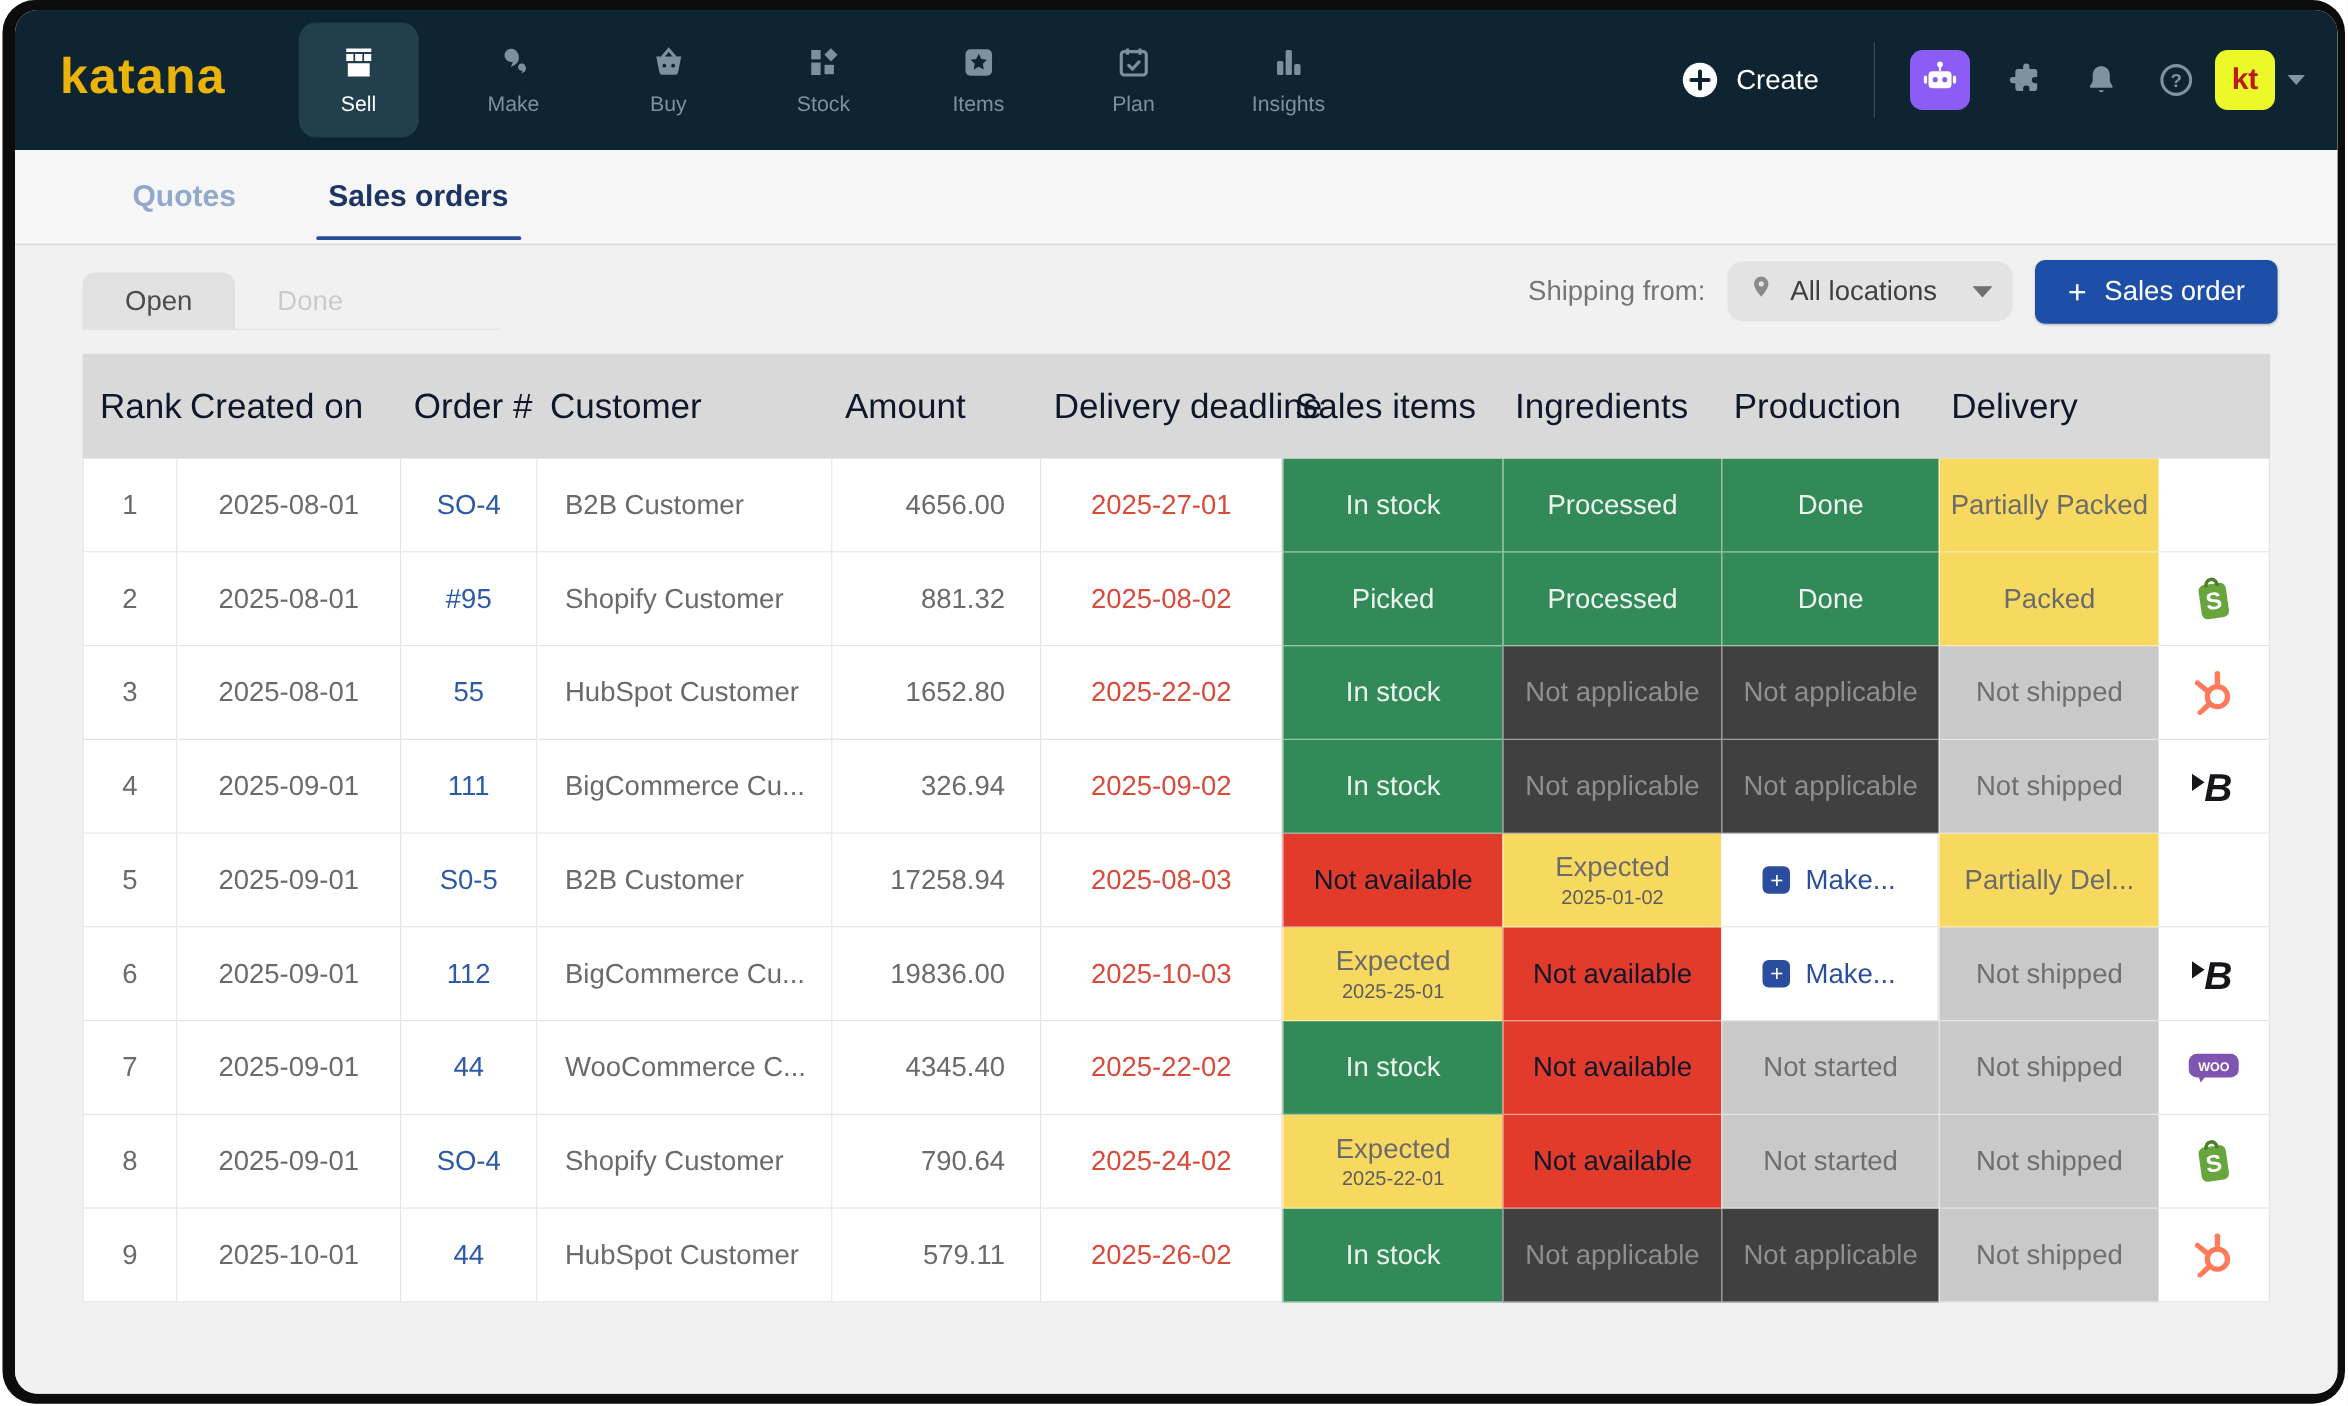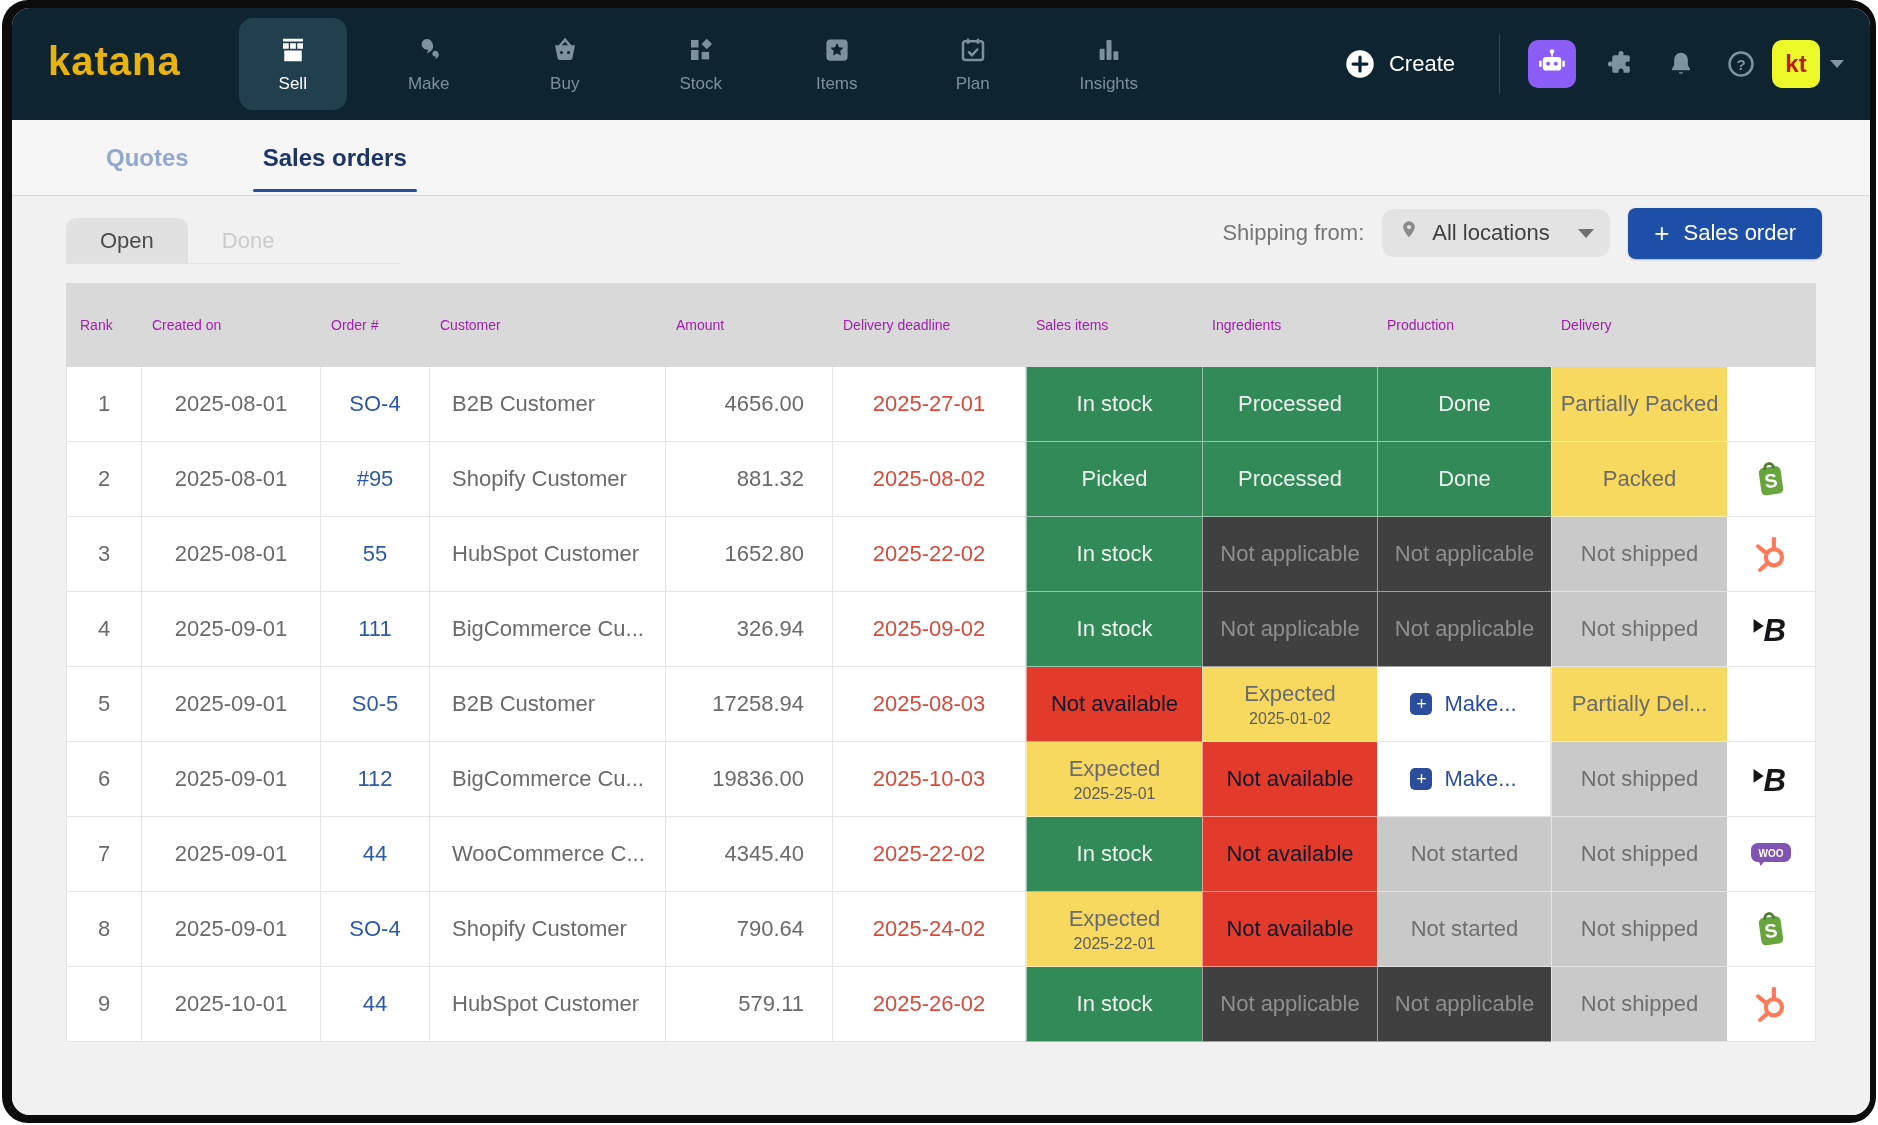--- a/index.html
+++ b/index.html
@@ -4,21 +4,21 @@
 <style>
   html,body{margin:0;padding:0;width:1878px;height:1125px;overflow:hidden;background:#fff;
     font-family:"Liberation Sans","DejaVu Sans",sans-serif;}
   .frame{position:absolute;left:2px;top:0;width:1874px;height:1123px;background:#0c0c0c;border-radius:26px;}
   .window{position:absolute;left:10px;top:8px;width:1858px;height:1107px;border-radius:18px;overflow:hidden;background:#f1f1f1;}
 
   
   .topbar{height:112px;background:#0e2431;display:flex;align-items:center;padding:0 26px;box-sizing:border-box;}
   .logo{font-size:40px;font-weight:700;color:#eab308;letter-spacing:1px;margin:0 58px 6px 10px;}
   .nav{display:flex;align-items:center;gap:28px;}
-  .nav-item{width:108px;height:92px;display:flex;flex-direction:column;align-items:center;justify-content:center;gap:9px;
+  .nav-item{width:96px;height:92px;display:flex;flex-direction:column;align-items:center;justify-content:center;gap:9px;
     border-radius:14px;color:#7d919d;font-size:17px;cursor:pointer;}
   .nav-item.active{background:#223f4e;color:#fff;}
   .nav-icon svg{width:30px;height:30px;display:block;}
   .tb-right{margin-left:auto;display:flex;align-items:center;}
   .create{display:flex;align-items:center;gap:14px;color:#fff;font-size:22px;cursor:pointer;}
   .create svg{width:30px;height:30px;display:block;}
   .tb-divider{width:1px;height:60px;background:#334a57;margin:0 28px 0 44px;}
   .robot-btn{width:48px;height:48px;background:#8b5cf6;border-radius:10px;display:flex;align-items:center;justify-content:center;cursor:pointer;}
   .robot-btn svg{width:34px;height:34px;}
   .tb-icon{width:30px;height:30px;color:#7e93a0;cursor:pointer;}
@@ -49,21 +49,21 @@
   .sel-caret{width:0;height:0;border-left:8px solid transparent;border-right:8px solid transparent;border-top:9px solid #6f6f6f;margin-left:auto;}
   .new-order{height:51px;background:#1d4fa8;border-radius:8px;color:#fff;font-size:22px;display:flex;align-items:center;
     gap:14px;padding:0 26px;cursor:pointer;box-shadow:0 1px 2px rgba(0,0,0,.25);}
   .new-order .plus{font-size:26px;line-height:1;}
 
   
   .table{position:absolute;left:54px;top:87px;width:1750px;}
   .t-row,.h-row{display:grid;grid-template-columns:76px 179px 109px 236px 167px 193px 176px 175px 174px 176px 89px;}
   .h-row{height:84px;background:#d9d9d9;}
   .t-row{height:75px;}
-  .h-cell{font-size:14px;color:#a21caf;display:flex;align-items:center;padding-left:10px;box-sizing:border-box;white-space:nowrap;}
+  .h-cell{font-size:28px;color:#0f172a;display:flex;align-items:center;padding-left:10px;box-sizing:border-box;white-space:nowrap;}
   .h-cell.first{padding-left:14px;}
   .cell{display:flex;align-items:center;font-size:22px;color:#6a6a6a;box-sizing:border-box;overflow:hidden;white-space:nowrap;}
   .cell.plain{background:#fff;border-bottom:1px solid #e4e4e4;border-right:1px solid #e4e4e4;padding:0 12px;}
   .t-row .cell:first-child{border-left:1px solid #e4e4e4;}
   .al-center{justify-content:center;}
   .al-right{justify-content:flex-end;padding-right:28px !important;}
   .al-left{padding-left:22px !important;}
   .order-cell{color:#2d5aa7;cursor:pointer;}
   .deadline-cell{color:#d84a3a;}
   .status{flex-direction:column;justify-content:center;border-left:1px solid rgba(255,255,255,.5);border-bottom:1px solid rgba(255,255,255,.5);}

